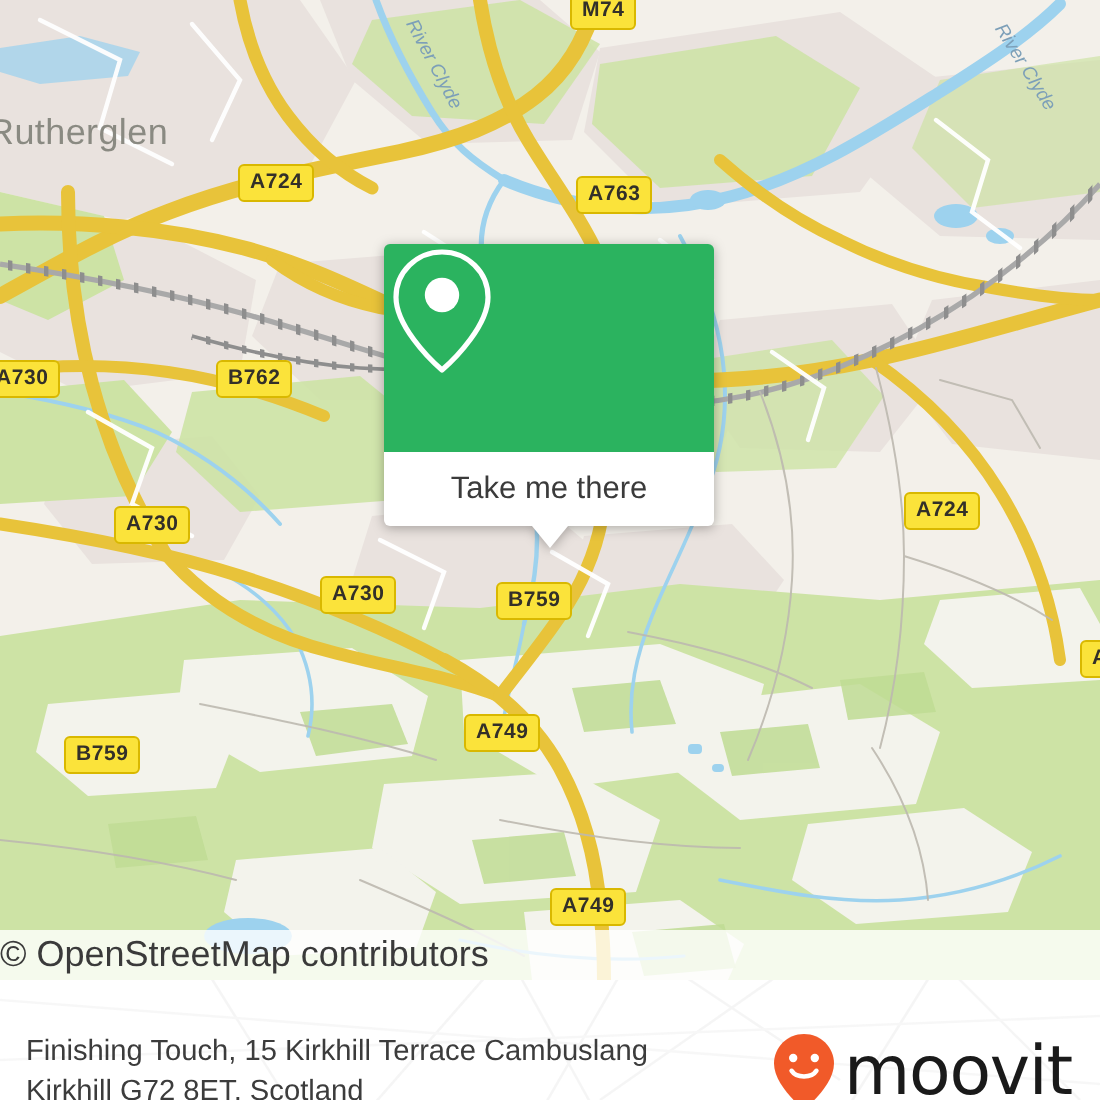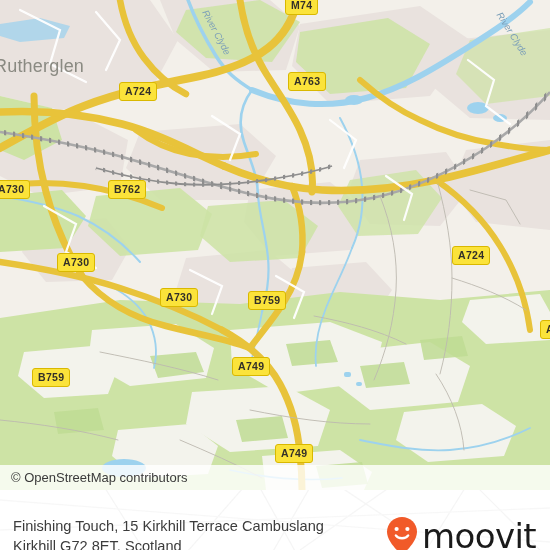--- a/index.html
+++ b/index.html
@@ -41,21 +41,21 @@
     box-sizing:border-box;
   }
 
   
   #attrib{
     position:absolute;left:0;top:465px;width:550px;height:25px;
     background:rgba(255,255,255,0.80);
     display:flex;align-items:center;
   }
   #attrib span{
-    font-size:13px;color:#3a3a3a;padding-left:11px;
+    font-size:18px;color:#3a3a3a;
     font-family:"Liberation Sans", sans-serif;
   }
 
   
   #callout{
     position:absolute;left:192px;top:122px;width:165px;
     filter:drop-shadow(0 1px 3px rgba(0,0,0,.30));
   }
   #callout-top{
     background:#2bb35f;height:104px;
@@ -246,36 +246,48 @@
     </svg>
 
     <div class="lbl place" style="left:-6px;top:56px;">Rutherglen</div>
 
     <div class="lbl water-lbl" style="left:210px;top:8px;transform:rotate(62deg);transform-origin:left top;">River Clyde</div>
 
     <div class="lbl water-lbl" style="left:504px;top:10px;transform:rotate(58deg);transform-origin:left top;">River Clyde</div>
 
     <div class="shield" style="left:285px;top:-4px;">M74</div>
     <div class="shield" style="left:119px;top:82px;">A724</div>
-    <div class="shield" style="left:288px;top:72px;">A763</div>
+    <div class="shield" style="left:288px;top:88px;">A763</div>
     <div class="shield" style="left:-8px;top:180px;">A730</div>
     <div class="shield" style="left:108px;top:180px;">B762</div>
     <div class="shield" style="left:57px;top:253px;">A730</div>
     <div class="shield" style="left:452px;top:246px;">A724</div>
     <div class="shield" style="left:160px;top:288px;">A730</div>
     <div class="shield" style="left:248px;top:291px;">B759</div>
     <div class="shield" style="left:232px;top:357px;">A749</div>
     <div class="shield" style="left:32px;top:368px;">B759</div>
     <div class="shield" style="left:275px;top:444px;">A749</div>
     <div class="shield" style="left:540px;top:320px;">A</div>
 
     <div id="attrib">
       <span>© OpenStreetMap contributors</span>
     </div>
 
+    <div id="callout">
+      <div id="callout-top">
+        <svg width="58" height="66" viewBox="0 0 58 66">
+          <path d="M29 4 C16.3 4 6 14.1 6 26.6 C6 40.5 22 57 29 63 C36 57 52 40.5 52 26.6 C52 14.1 41.7 4 29 4 Z" fill="none" stroke="#ffffff" stroke-width="2.6" stroke-linejoin="round"></path>
+          <circle cx="29" cy="25.5" r="8.6" fill="#ffffff"></circle>
+        </svg>
+      </div>
+      <div id="callout-bot">
+        <span class="cta">Take me there</span>
+        <div id="callout-tail"></div>
+      </div>
+    </div>
 
   </div>
 
   <div id="footer">
 
     <svg id="footer-wm" viewBox="0 0 550 60">
       <g stroke="#eeeeee" stroke-width="1.3" fill="none">
         <path d="M250,-20 L300,70"></path>
           <path d="M320,-20 L268,70"></path>
         <path d="M330,-10 L420,50"></path>

